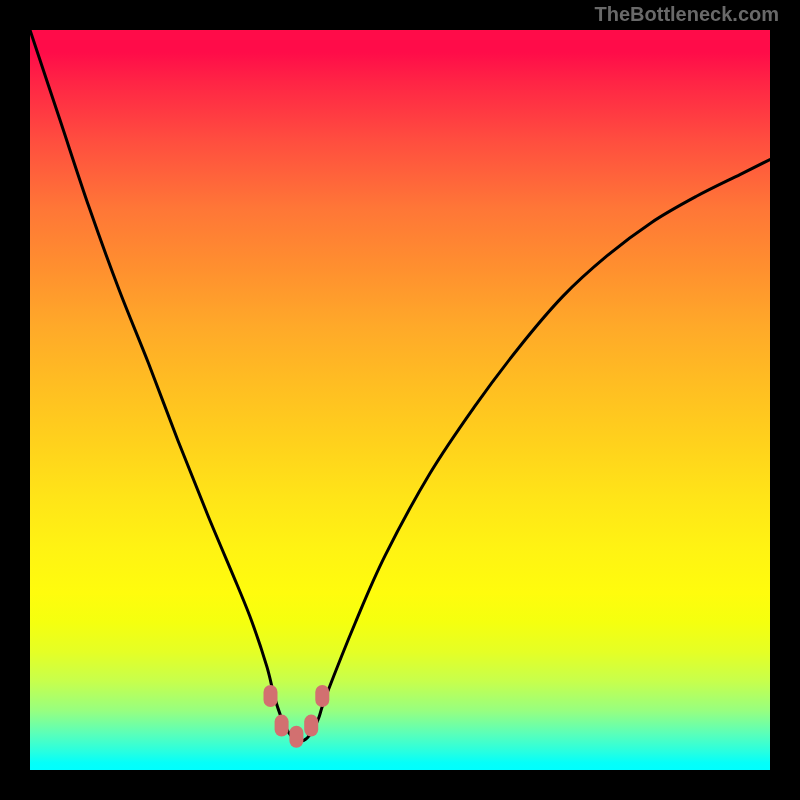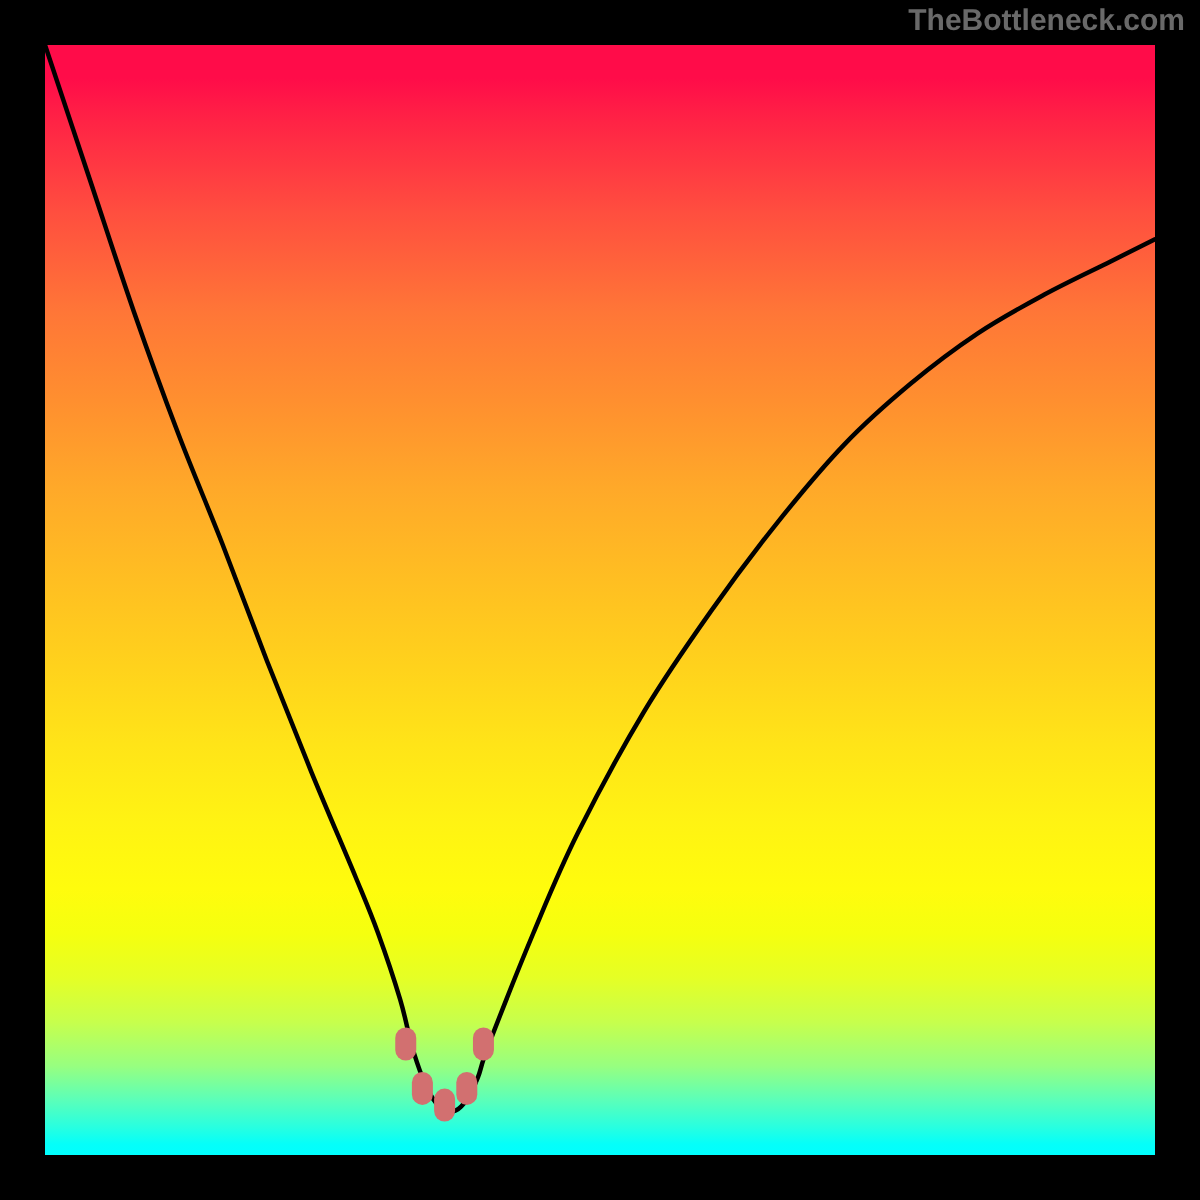--- a/index.html
+++ b/index.html
@@ -56,21 +56,21 @@
   svg.curve {
     position: absolute;
     left: 0;
     top: 0;
     width: 740px;
     height: 740px;
   }
   .attribution {
     position: absolute;
     top: 3px;
-    right: 10px;
+    right: 21px;
     font-family: Arial, Helvetica, sans-serif;
     font-size: 20px;
     font-weight: bold;
     color: #696969;
   }
 </style>
 </head>
 <body>
 
 <div class="wrap">

